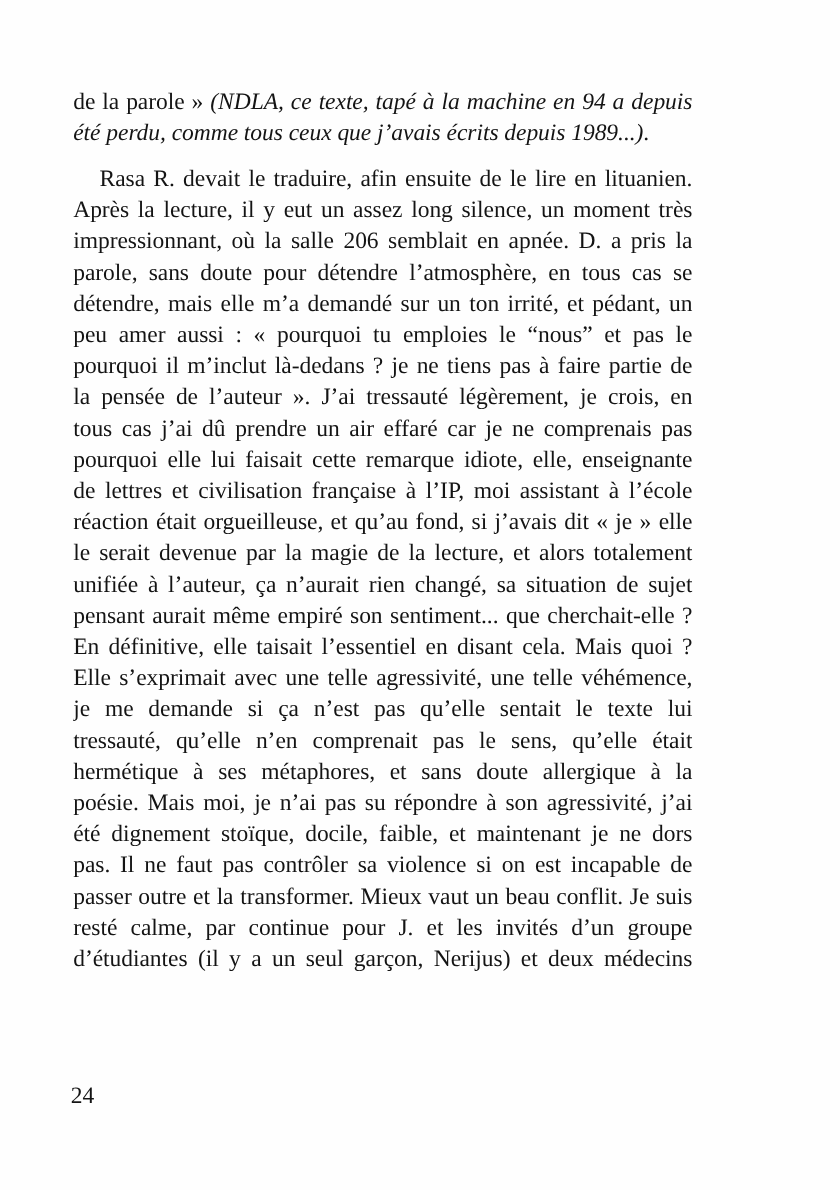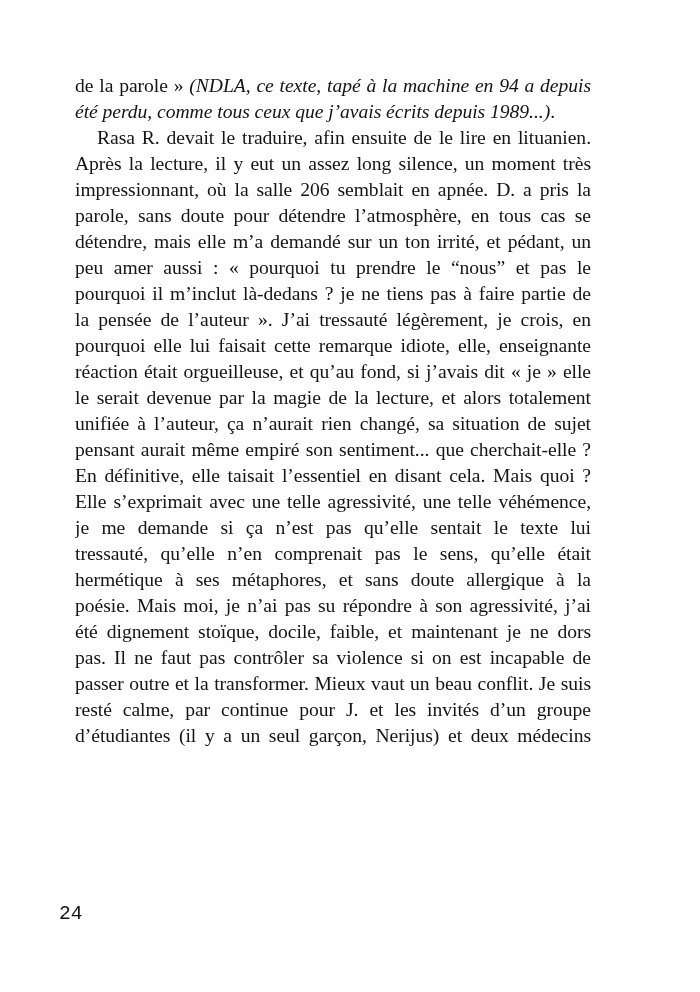--- a/index.html
+++ b/index.html
@@ -11,68 +11,70 @@
     position: relative;
     width: 700px;
     height: 992px;
     background: #fefefe;
     color: #141414;
     font-family: "Liberation Serif", "DejaVu Serif", serif;
     overflow: hidden;
   }
   .text-block {
     position: absolute;
-    left: 75px;
+    left: 61px;
     top: 73px;
     width: 516px;
   }
   .line {
     font-size: 19.6px;
     line-height: 26px;
     height: 26px;
     overflow: hidden;
     letter-spacing: -0.04px;
     text-align: justify;
     text-align-last: justify;
     white-space: normal;
   }
   .line.last {
     text-align-last: left;
   }
   .line.indent {
     text-indent: 22px;
+    margin-top: 12px;
   }
   .it {
     font-style: italic;
   }
   .page-number {
     position: absolute;
     left: 59px;
     top: 901px;
     font-size: 19.6px;
     line-height: 26px;
-    font-family: Liberation Mono, monospace;
   }
 </style>
 </head>
 <body>
 
 <div class="page">
   <div class="text-block">
       <div class="line"><span>de la parole » </span><span class="it">(NDLA, ce texte, tapé à la machine en 94 a depuis</span></div>
       <div class="line last"><span class="it">été perdu, comme tous ceux que j’avais écrits depuis 1989...)</span><span>.</span></div>
       <div class="line indent"><span>Rasa R. devait le traduire, afin ensuite de le lire en lituanien.</span></div>
       <div class="line"><span>Après la lecture, il y eut un assez long silence, un moment très</span></div>
       <div class="line"><span>impressionnant, où la salle 206 semblait en apnée. D. a pris la</span></div>
       <div class="line"><span>parole, sans doute pour détendre l’atmosphère, en tous cas se</span></div>
       <div class="line"><span>détendre, mais elle m’a demandé sur un ton irrité, et pédant, un</span></div>
-      <div class="line"><span>peu amer aussi : « pourquoi tu prendre le “nous” et pas le</span></div>
+      <div class="line"><span>peu amer aussi : « pourquoi tu emploies le “nous” et pas le</span></div>
       <div class="line"><span>pourquoi il m’inclut là-dedans ? je ne tiens pas à faire partie de</span></div>
       <div class="line"><span>la pensée de l’auteur ». J’ai tressauté légèrement, je crois, en</span></div>
+      <div class="line"><span>tous cas j’ai dû prendre un air effaré car je ne comprenais pas</span></div>
       <div class="line"><span>pourquoi elle lui faisait cette remarque idiote, elle, enseignante</span></div>
+      <div class="line"><span>de lettres et civilisation française à l’IP, moi assistant à l’école</span></div>
       <div class="line"><span>réaction était orgueilleuse, et qu’au fond, si j’avais dit « je » elle</span></div>
       <div class="line"><span>le serait devenue par la magie de la lecture, et alors totalement</span></div>
       <div class="line"><span>unifiée à l’auteur, ça n’aurait rien changé, sa situation de sujet</span></div>
       <div class="line"><span>pensant aurait même empiré son sentiment... que cherchait-elle ?</span></div>
       <div class="line"><span>En définitive, elle taisait l’essentiel en disant cela. Mais quoi ?</span></div>
       <div class="line"><span>Elle s’exprimait avec une telle agressivité, une telle véhémence,</span></div>
       <div class="line"><span>je me demande si ça n’est pas qu’elle sentait le texte lui</span></div>
       <div class="line"><span>tressauté, qu’elle n’en comprenait pas le sens, qu’elle était</span></div>
       <div class="line"><span>hermétique à ses métaphores, et sans doute allergique à la</span></div>
       <div class="line"><span>poésie. Mais moi, je n’ai pas su répondre à son agressivité, j’ai</span></div>

